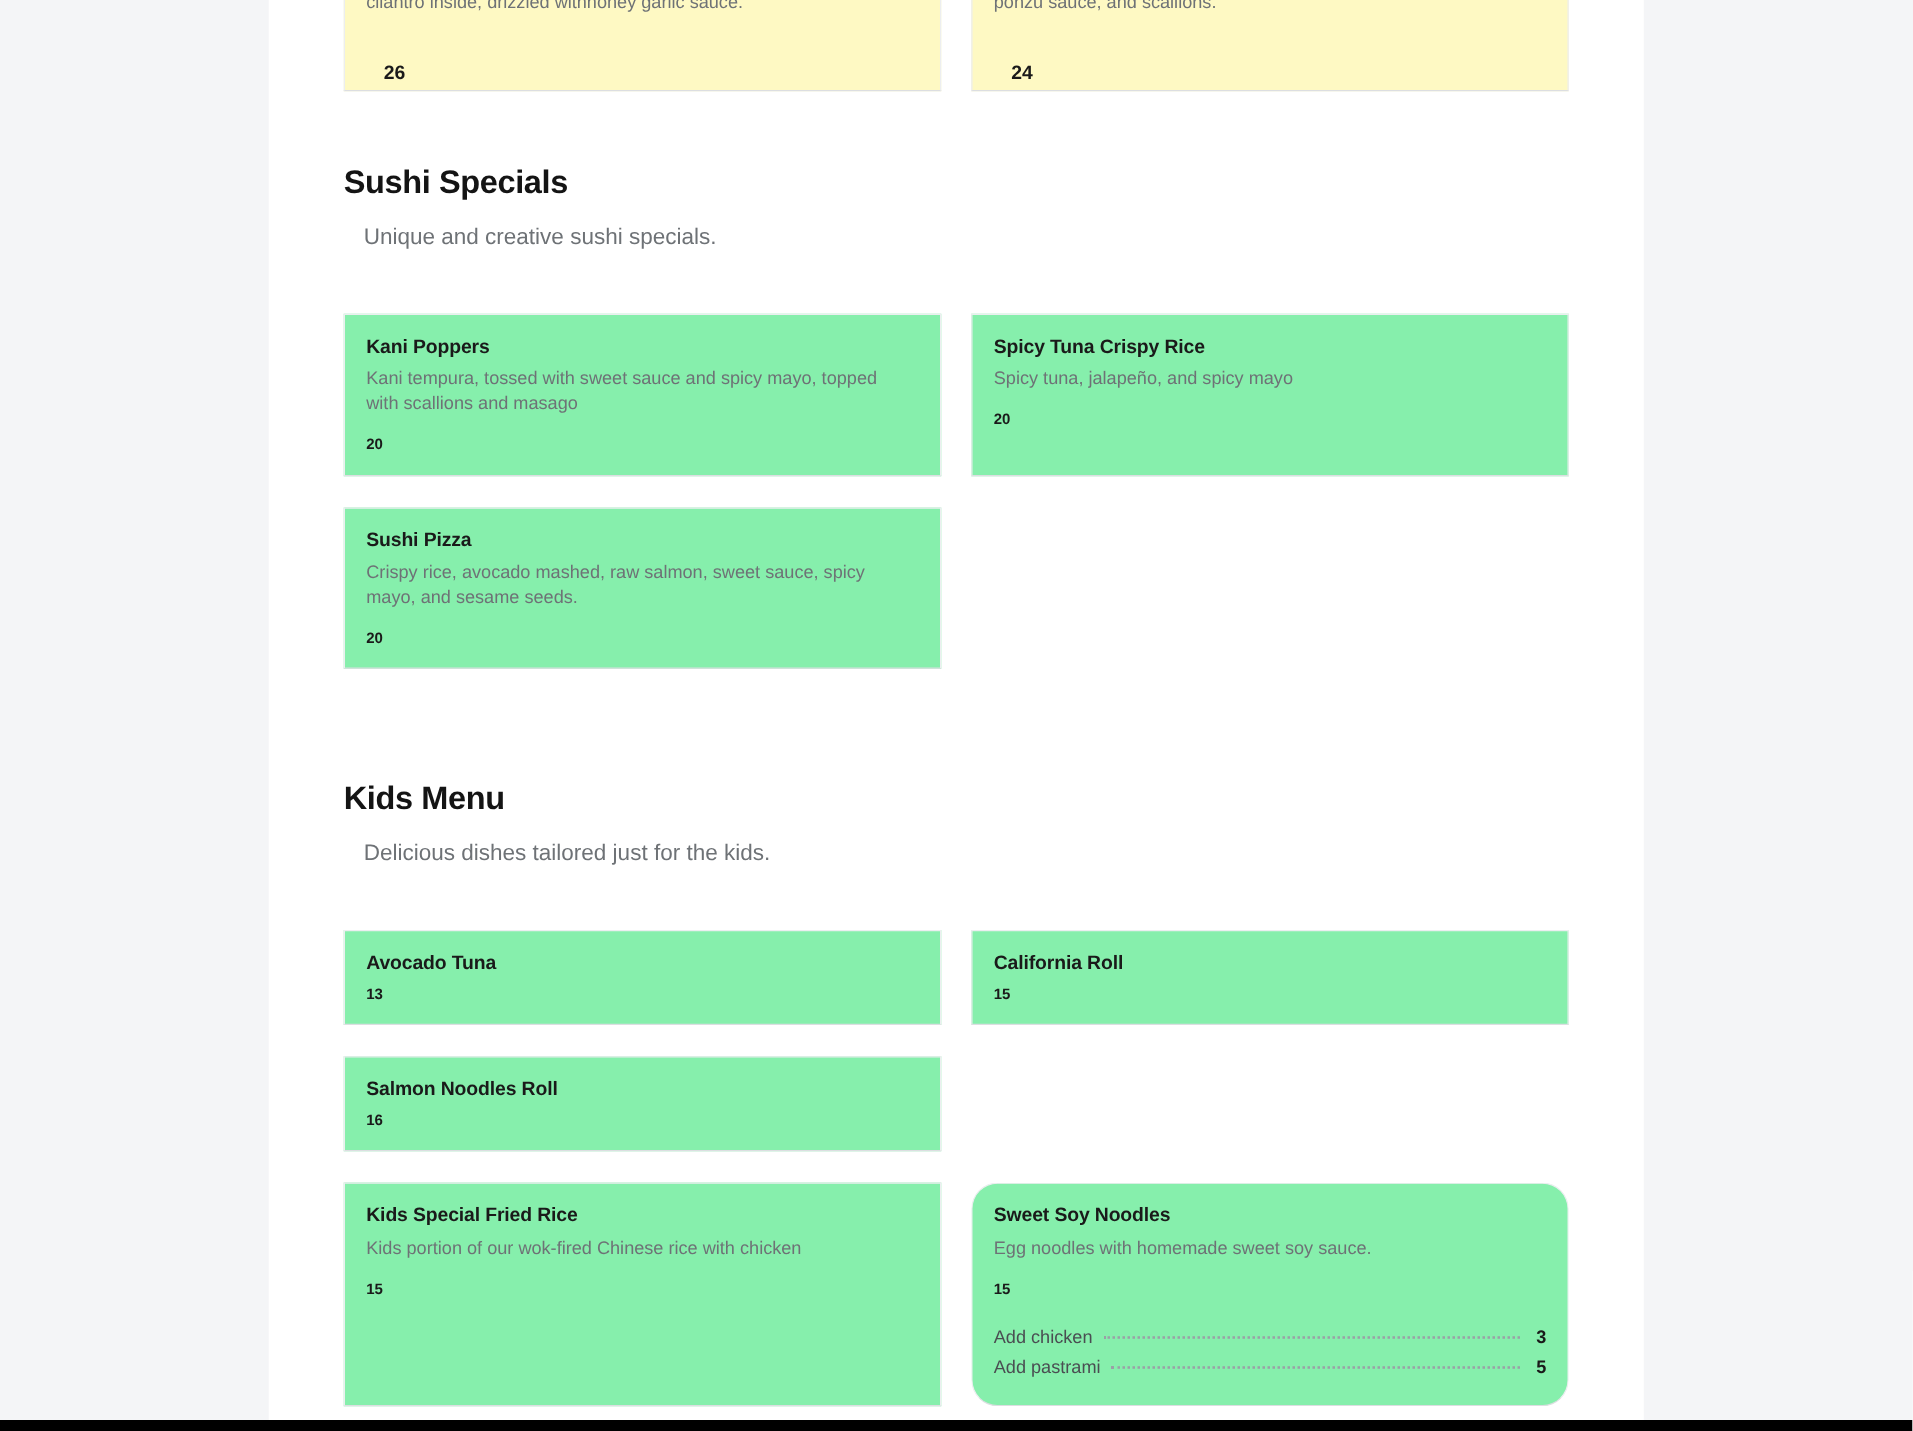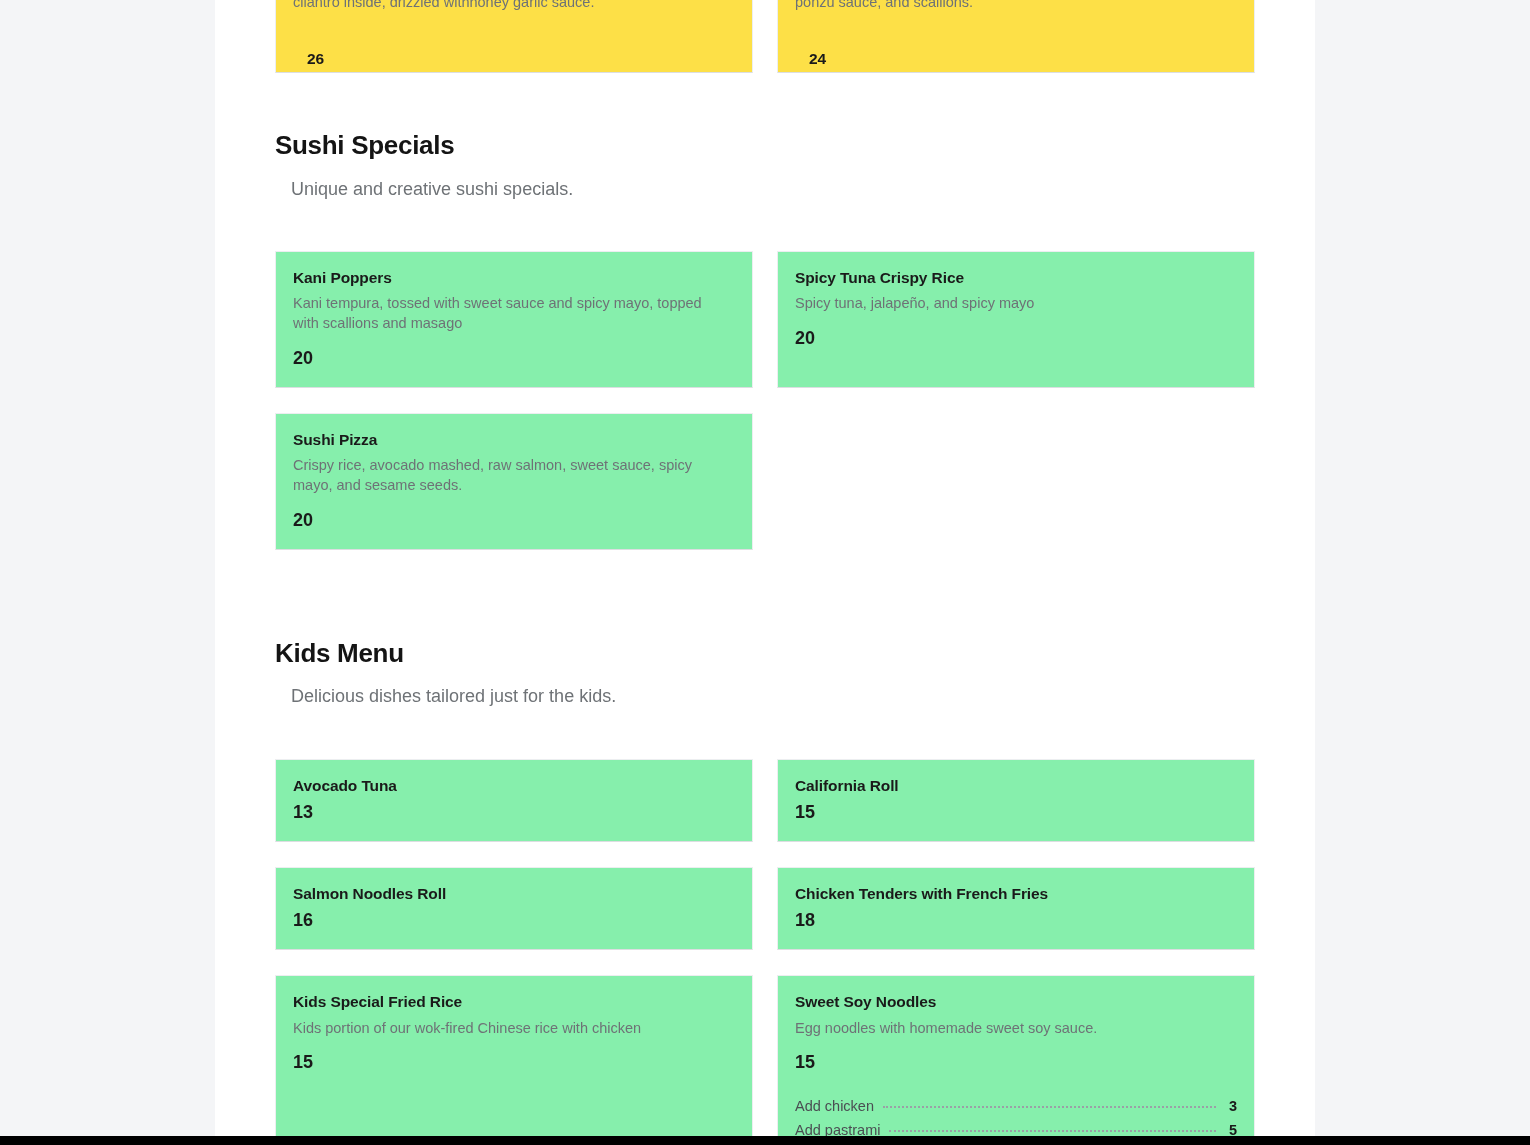--- a/index.html
+++ b/index.html
@@ -71,21 +71,21 @@
     letter-spacing: -0.1px;
   }
   .card-desc {
     font-size: 14.5px;
     color: #6e7276;
     line-height: 1.37;
     margin: 0 0 14px 0;
     max-width: 430px;
   }
   .card-price {
-    font-size: 18px;
+    font-size: 12px;
     font-weight: bold;
     color: #1a1a1a;
     line-height: 1.2;
     margin: 0;
   }
   .card-desc:empty { display: none; margin: 0; }
 
   
   .addons {
     margin-top: 20px;
@@ -134,21 +134,21 @@
   }
 
   
   .clip-row {
     display: flex;
     width: 980px;
     gap: 24px;
   }
   .clip-card {
     width: 478px;
-    background: #fde047;
+    background: #fef9c3;
     border: 1px solid #eceef0;
     border-top: none;
     border-bottom-color: #dcdee1;
     padding: 0 17px 17px 17px;
     height: 73px;
     overflow: hidden;
     position: relative;
   }
   .clip-desc {
     font-size: 14.5px;
@@ -240,34 +240,29 @@
         <p class="card-price">15</p>
       </div>
     </div>
 
     <div class="grid-row">
       <div class="card">
         <h3 class="card-title">Salmon Noodles Roll</h3>
 
         <p class="card-price">16</p>
       </div>
-      <div class="card">
-        <h3 class="card-title">Chicken Tenders with French Fries</h3>
-
-        <p class="card-price">18</p>
-      </div>
     </div>
 
     <div class="grid-row">
       <div class="card" style="min-height:175px;">
         <h3 class="card-title">Kids Special Fried Rice</h3>
         <p class="card-desc">Kids portion of our wok-fired Chinese rice with chicken</p>
         <p class="card-price">15</p>
       </div>
-      <div class="card" style="min-height:175px;">
+      <div class="card" style="min-height:175px;border-radius:21px;">
         <h3 class="card-title">Sweet Soy Noodles</h3>
         <p class="card-desc">Egg noodles with homemade sweet soy sauce.</p>
         <p class="card-price">15</p>
         <div class="addons">
           <div class="addon-row">
             <span class="addon-label">Add chicken</span>
             <span class="addon-leader"></span>
             <span class="addon-price">3</span>
           </div>
           <div class="addon-row">

